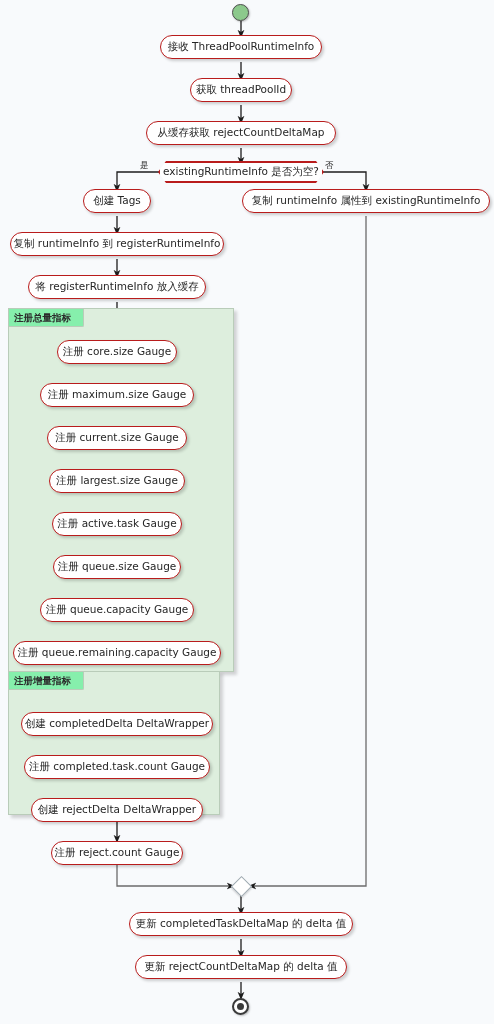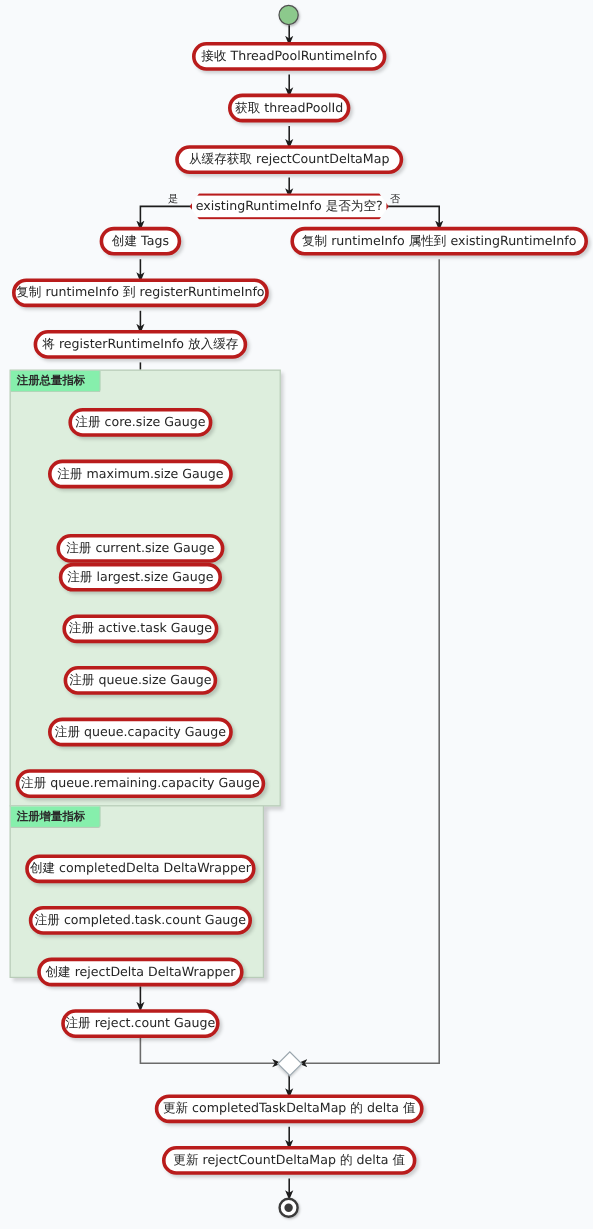--- a/index.html
+++ b/index.html
@@ -45,21 +45,21 @@
     color: #2b2b2b;
     padding: 3px 12px 3px 5px;
     line-height: 11px;
     white-space: nowrap;
     border-bottom-right-radius: 2px;
   }
   
   .activity {
     position: absolute;
     background: #ffffff;
-    border: 3px solid #b91c1c;
+    border: 1px solid #b91c1c;
     border-radius: 12px;
     box-shadow: 2px 2px 3px rgba(0,0,0,0.18);
     box-sizing: border-box;
     display: flex;
     align-items: center;
     justify-content: center;
     font-size: 10.5px;
     color: #262626;
     white-space: nowrap;
     padding: 0 10px;
@@ -223,21 +223,21 @@
   <div class="activity" style="left:83px; top:189px; width:68px;">创建 Tags</div>
 
   <div class="activity" style="left:10px; top:232px; width:214px;">复制 runtimeInfo 到 registerRuntimeInfo</div>
 
   <div class="activity" style="left:28px; top:275px; width:178px;">将 registerRuntimeInfo 放入缓存</div>
 
   <div class="activity" style="left:242px; top:189px; width:248px;">复制 runtimeInfo 属性到 existingRuntimeInfo</div>
 
   <div class="activity" style="left:57px; top:340px; width:120px;">注册 core.size Gauge</div>
   <div class="activity" style="left:40px; top:383px; width:154px;">注册 maximum.size Gauge</div>
-  <div class="activity" style="left:47px; top:426px; width:140px;margin-top:19px;">注册 current.size Gauge</div>
+  <div class="activity" style="left:47px; top:426px; width:140px;">注册 current.size Gauge</div>
   <div class="activity" style="left:49px; top:469px; width:136px;">注册 largest.size Gauge</div>
   <div class="activity" style="left:52px; top:512px; width:130px;">注册 active.task Gauge</div>
   <div class="activity" style="left:53px; top:555px; width:128px;">注册 queue.size Gauge</div>
   <div class="activity" style="left:40px; top:598px; width:154px;">注册 queue.capacity Gauge</div>
   <div class="activity" style="left:13px; top:641px; width:208px;">注册 queue.remaining.capacity Gauge</div>
 
   <div class="activity" style="left:21px; top:712px; width:192px;">创建 completedDelta DeltaWrapper</div>
   <div class="activity" style="left:24px; top:755px; width:186px;">注册 completed.task.count Gauge</div>
   <div class="activity" style="left:31px; top:798px; width:172px;">创建 rejectDelta DeltaWrapper</div>
   <div class="activity" style="left:51px; top:841px; width:132px;">注册 reject.count Gauge</div>

